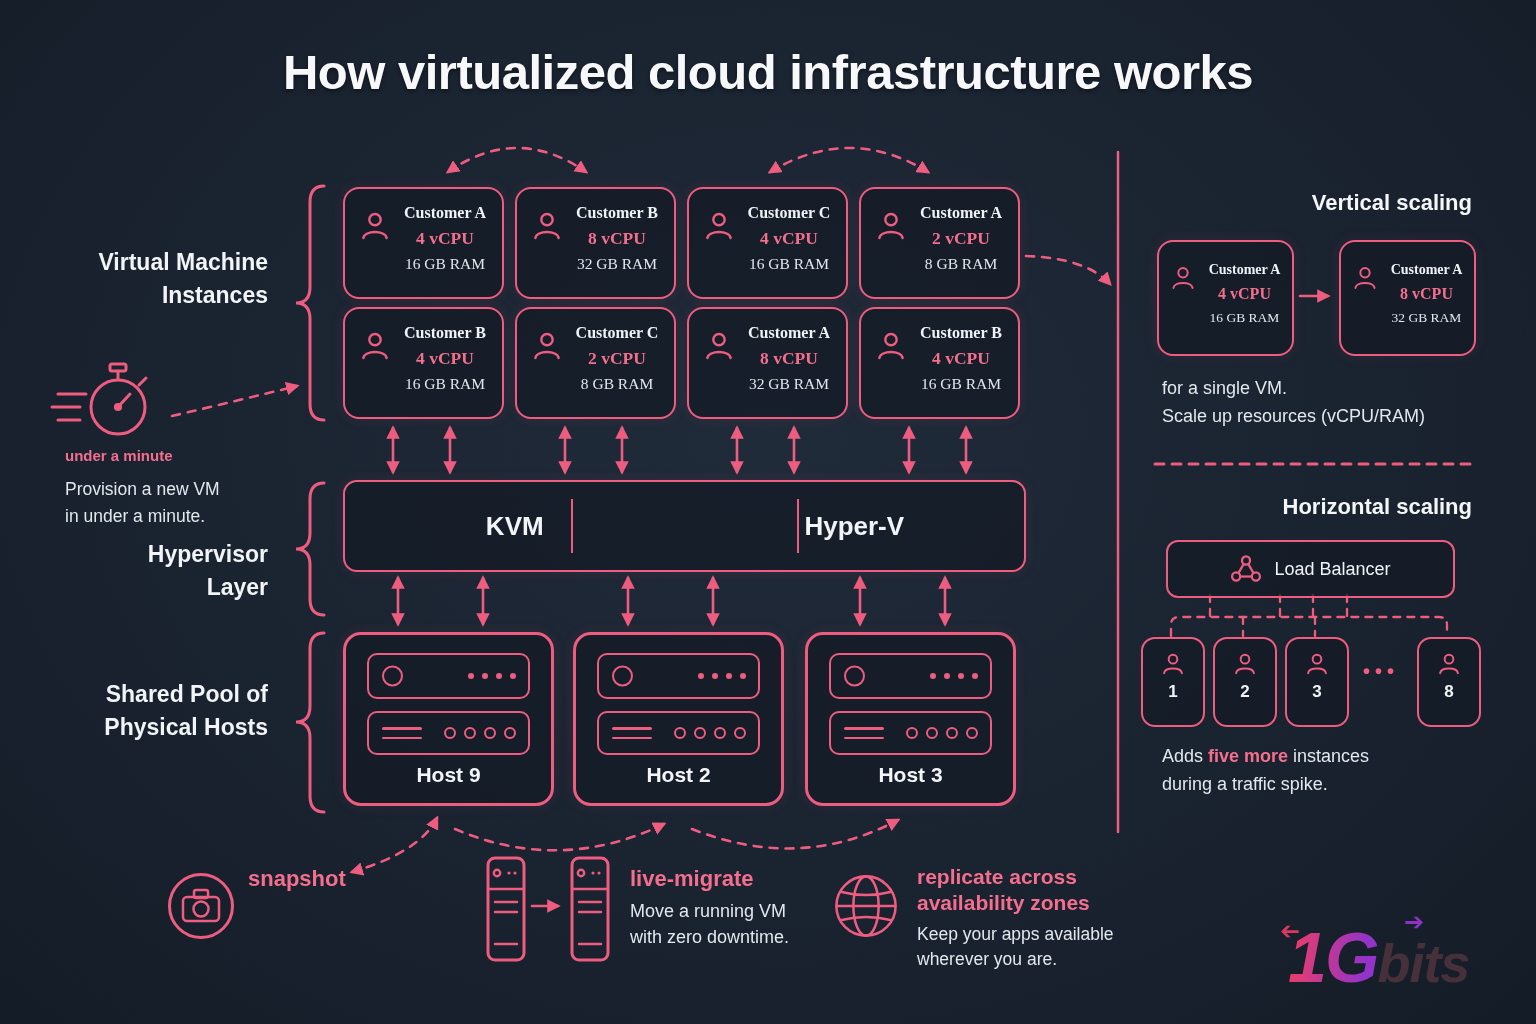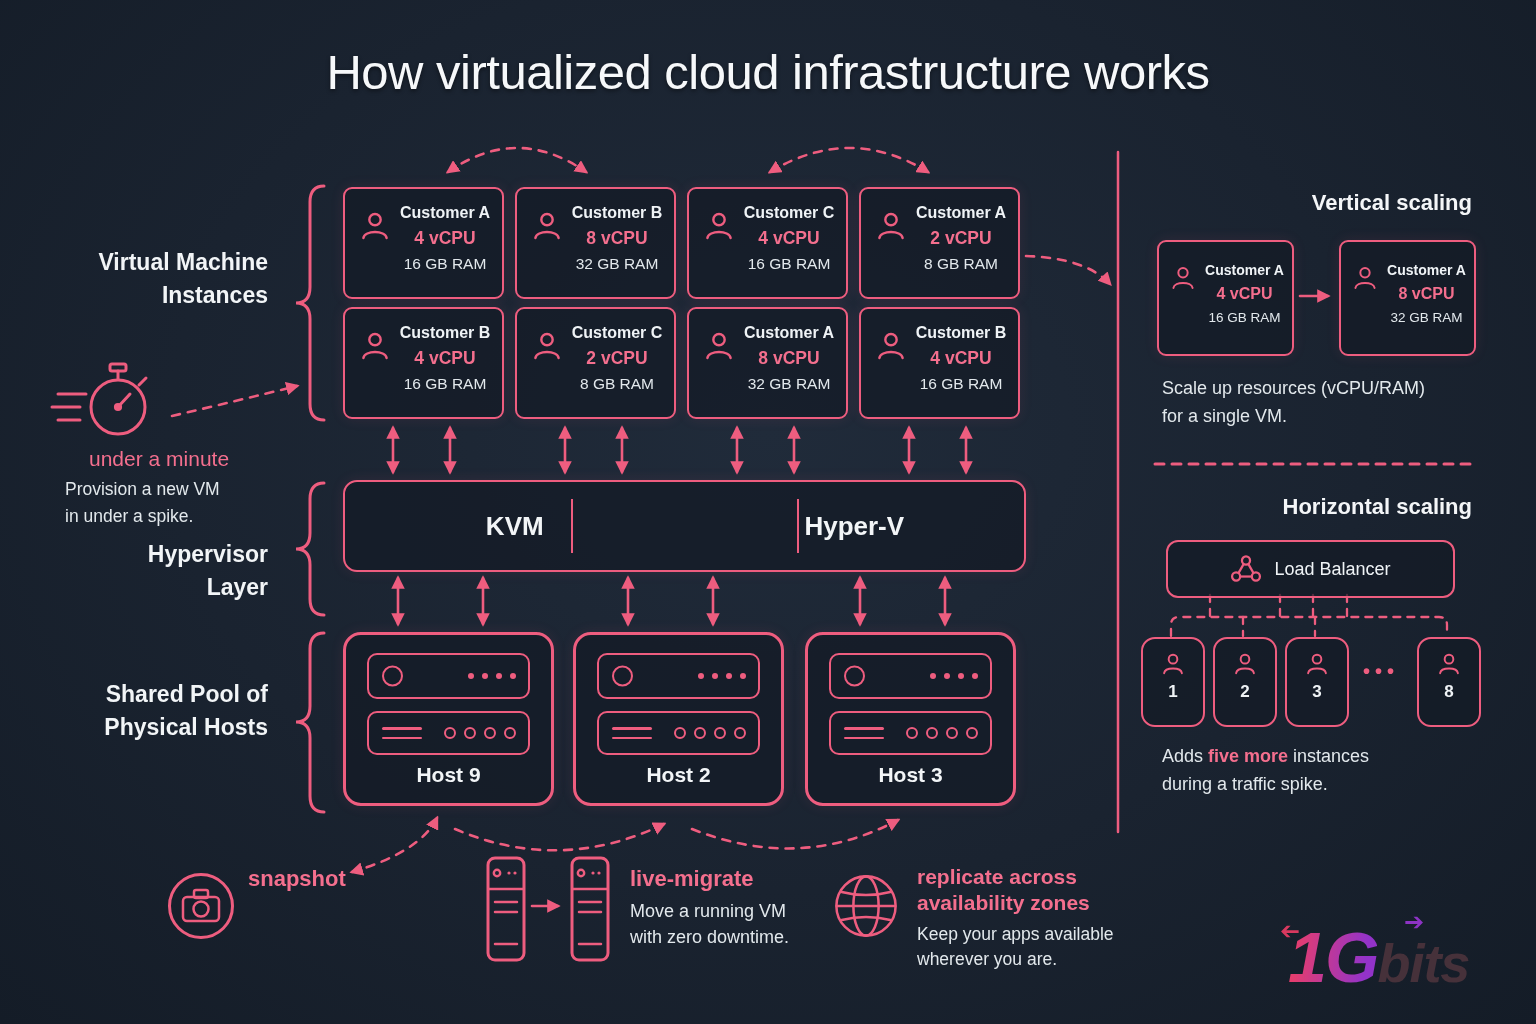--- a/index.html
+++ b/index.html
@@ -7,27 +7,27 @@
     position:relative; width:1536px; height:1024px; overflow:hidden;
     background:radial-gradient(ellipse at 50% 42%, #202b3a 0%, #1a2330 55%, #141c27 100%);
     font-family:"Liberation Sans", sans-serif;
     --pink:#ee5d7f; --pinktxt:#f46f8e; --white:#eff3f6; --dim:#e2e8ec;
   }
   .abs{position:absolute;}
   svg.overlay{position:absolute; left:0; top:0; z-index:1; pointer-events:none;}
   .z2{z-index:2;}
   .title{
     left:0; top:44px; width:100%; text-align:center;
-    font-size:49px; font-weight:400; letter-spacing:-0.5px; color:#f6f8fa;
+    font-size:49px; font-weight:700; letter-spacing:-0.5px; color:#f6f8fa;
     text-shadow:0 2px 4px rgba(0,0,0,.45);
   }
   
   .vm-card{
-    width:157px; height:108px; border:2.5px solid var(--pink); border-radius:9px;
-    background:rgba(20,27,38,.72); box-shadow:0 0 14px rgba(238,93,127,.10);
+    width:157px; height:108px; border:2.5px solid var(--pink); border-radius:16px;
+    background:rgba(20,27,38,.72); box-shadow:0 0 14px rgba(238,93,127,.10);font-family:Liberation Serif, serif;
   }
   .vm-icon{position:absolute; left:13px; top:20px; color:var(--pink);}
   .pi34{width:34px;height:34px;} .pi28{width:28px;height:28px;} .pi26{width:26px;height:26px;}
   .vm-text{position:absolute; left:48px; top:15px; right:5px; display:flex; flex-direction:column; align-items:center; gap:6px;}
   .vm-name{font-size:16px; font-weight:700; color:var(--white);}
   .vm-vcpu{font-size:17.5px; font-weight:700; color:var(--pinktxt);}
   .vm-ram{font-size:15.5px; font-weight:500; color:var(--dim);}
   .vs-card{width:133px; height:112px;}
   .vs-card .vm-icon{left:10px; top:22px;}
   .vs-card .vm-text{left:42px; top:20px; right:4px; gap:7px;}
@@ -48,21 +48,21 @@
   .bar{position:absolute; left:21px; right:21px; border:2.5px solid var(--pink); border-radius:10px;}
   .bar1{top:18px; height:42px;} .bar2{top:76px; height:40px;}
   .crc{position:absolute; left:13px; top:50%; transform:translateY(-50%); width:17px; height:17px; border:2.5px solid var(--pink); border-radius:50%;}
   .hlines{position:absolute; left:13px; top:50%; transform:translateY(-50%); display:flex; flex-direction:column; gap:7px;}
   .hline{width:40px; height:2.5px; background:var(--pink); border-radius:2px;}
   .dots{position:absolute; right:12px; top:50%; transform:translateY(-50%); display:flex; gap:8px;}
   .dot{width:6px; height:6px; background:var(--pink); border-radius:50%;}
   .ring{width:8px; height:8px; border:2px solid var(--pink); border-radius:50%; background:transparent;}
   .host-label{position:absolute; left:0; right:0; top:128px; text-align:center; font-size:21px; font-weight:600; color:#f2f5f7;}
   
-  .callout-title{font-size:21px; font-weight:400; color:var(--pinktxt);margin-left:24px;}
+  .callout-title{font-size:15px; font-weight:700; color:var(--pinktxt);}
   .callout-body{font-size:17.5px; color:var(--dim); line-height:27px;}
   .feat-title{font-size:22px; font-weight:700; color:var(--pinktxt); line-height:26px;}
   .feat-body{font-size:18px; color:var(--dim); line-height:26px; margin-top:6px;}
   
   .panel-title{left:1155px; width:317px; text-align:right; font-size:22px; font-weight:700; color:#f4f6f8;}
   .panel-caption{left:1162px; font-size:18px; color:var(--dim); line-height:28px;}
   .hl{color:var(--pinktxt); font-weight:700;}
   .lb-box{
     left:1166px; top:540px; width:285px; height:54px; border:2.5px solid var(--pink); border-radius:12px;
     background:rgba(20,27,38,.72); display:flex; align-items:center; justify-content:center; gap:12px;
@@ -175,21 +175,21 @@
       <line x1="68" y1="55" x2="80" y2="42"></line>
       <circle cx="68" cy="55" r="2.6" fill="#ee5d7f"></circle>
       <line x1="8" y1="42" x2="36" y2="42"></line>
       <line x1="2" y1="55" x2="30" y2="55"></line>
       <line x1="8" y1="68" x2="30" y2="68"></line>
     </g>
   </svg>
   <div class="abs z2 callout-title" style="left:65px; top:447px;">under a minute</div>
   <div class="abs z2 callout-body" style="left:65px; top:476px;">
     <div>Provision a new VM</div>
-    <div>in under a spike.</div>
+    <div>in under a minute.</div>
   </div>
 
   <div class="abs z2 vm-card" style="left:343px; top:187px;">
     <svg class="vm-icon pi34" viewBox="0 0 24 24">
         <circle cx="12" cy="7.5" r="4" fill="none" stroke="currentColor" stroke-width="1.7"></circle>
         <path d="M3.8,20.5 C4.6,14.8 19.4,14.8 20.2,20.5" fill="none" stroke="currentColor" stroke-width="1.7" stroke-linecap="round"></path>
       </svg>
     <div class="vm-text">
         <div class="vm-name">Customer A</div>
         <div class="vm-vcpu">4 vCPU</div>
@@ -372,22 +372,22 @@
         <circle cx="12" cy="7.5" r="4" fill="none" stroke="currentColor" stroke-width="1.7"></circle>
         <path d="M3.8,20.5 C4.6,14.8 19.4,14.8 20.2,20.5" fill="none" stroke="currentColor" stroke-width="1.7" stroke-linecap="round"></path>
       </svg>
     <div class="vm-text">
         <div class="vm-name">Customer A</div>
         <div class="vm-vcpu">8 vCPU</div>
         <div class="vm-ram">32 GB RAM</div>
       </div>
   </div>
   <div class="abs z2 panel-caption" style="top:374px;">
+    <div>for a single VM.</div>
     <div>Scale up resources (vCPU/RAM)</div>
-    <div>for a single VM.</div>
   </div>
 
   <div class="abs z2 panel-title" style="top:494px;">Horizontal scaling</div>
   <div class="abs z2 lb-box">
     <svg width="32" height="30" viewBox="0 0 34 30">
       <g stroke="#ee5d7f" stroke-width="2.4" fill="none">
         <circle cx="17" cy="6" r="4.3"></circle>
           <circle cx="6.5" cy="23" r="4.3"></circle>
           <circle cx="27.5" cy="23" r="4.3"></circle>
         <line x1="14.6" y1="9.6" x2="9" y2="19.4"></line>

